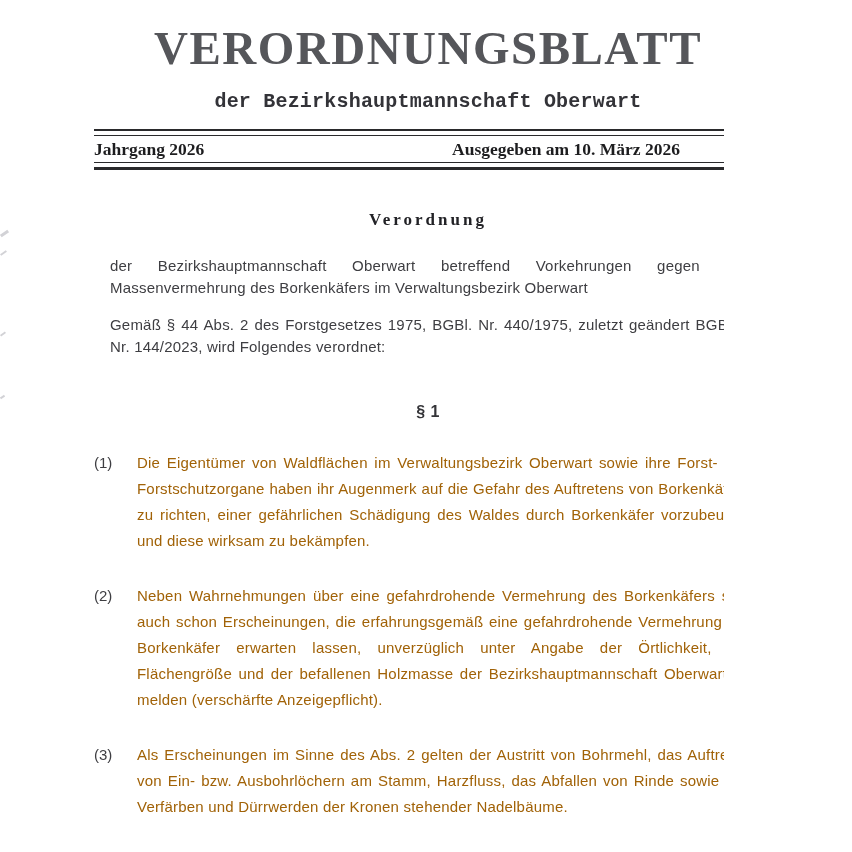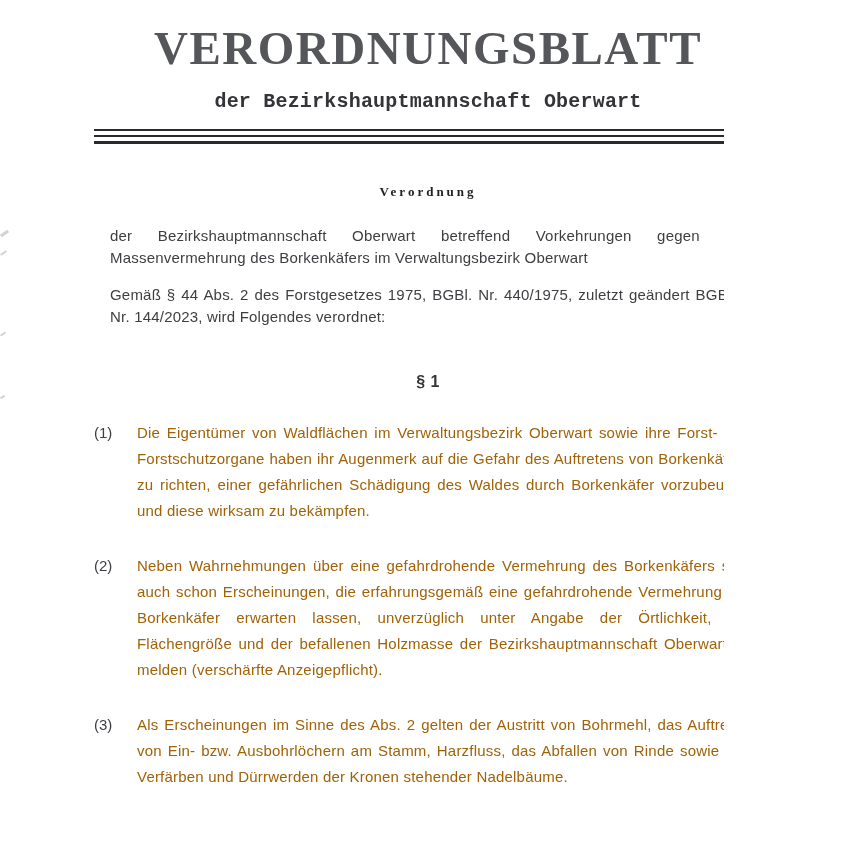--- a/index.html
+++ b/index.html
@@ -81,21 +81,21 @@
   .band-rule-bottom {
     border-top: 2px solid #2a2a2c;
   }
 
   
   .verordnung-heading {
     margin-top: 40px;
     text-align: center;
     font-family: "Liberation Serif", "DejaVu Serif", serif;
     font-weight: bold;
-    font-size: 13px;
+    font-size: 17px;
     letter-spacing: 3px;
     color: #222226;
   }
   .body-par {
     margin: 16px;
     margin-top: 25px;
     font-size: 15px;
     line-height: 21.5px;
     text-align: justify;
     color: #3e3e42;
@@ -158,20 +158,24 @@
   <div class="scan-artifact a4"></div>
 
   <div class="page-inner">
 
     <div class="doc-title">VERORDNUNGSBLATT</div>
 
     <div class="doc-subtitle">der Bezirkshauptmannschaft Oberwart</div>
 
     <div class="band">
       <div class="band-rule-top"></div>
+      <div class="band-row">
+        <span class="year">Jahrgang 2026</span>
+        <span class="issued">Ausgegeben am 10. März 2026</span>
+      </div>
       <div class="band-rule-mid"></div>
       <div class="band-rule-bottom"></div>
     </div>
 
     <div class="verordnung-heading">Verordnung</div>
 
     <p class="body-par intro">der Bezirkshauptmannschaft Oberwart betreffend Vorkehrungen gegen die Massenvermehrung des Borkenkäfers im Verwaltungsbezirk Oberwart</p>
 
     <p class="body-par legal">Gemäß § 44 Abs. 2 des Forstgesetzes 1975, BGBl. Nr. 440/1975, zuletzt geändert BGBl. I Nr. 144/2023, wird Folgendes verordnet:</p>
 

